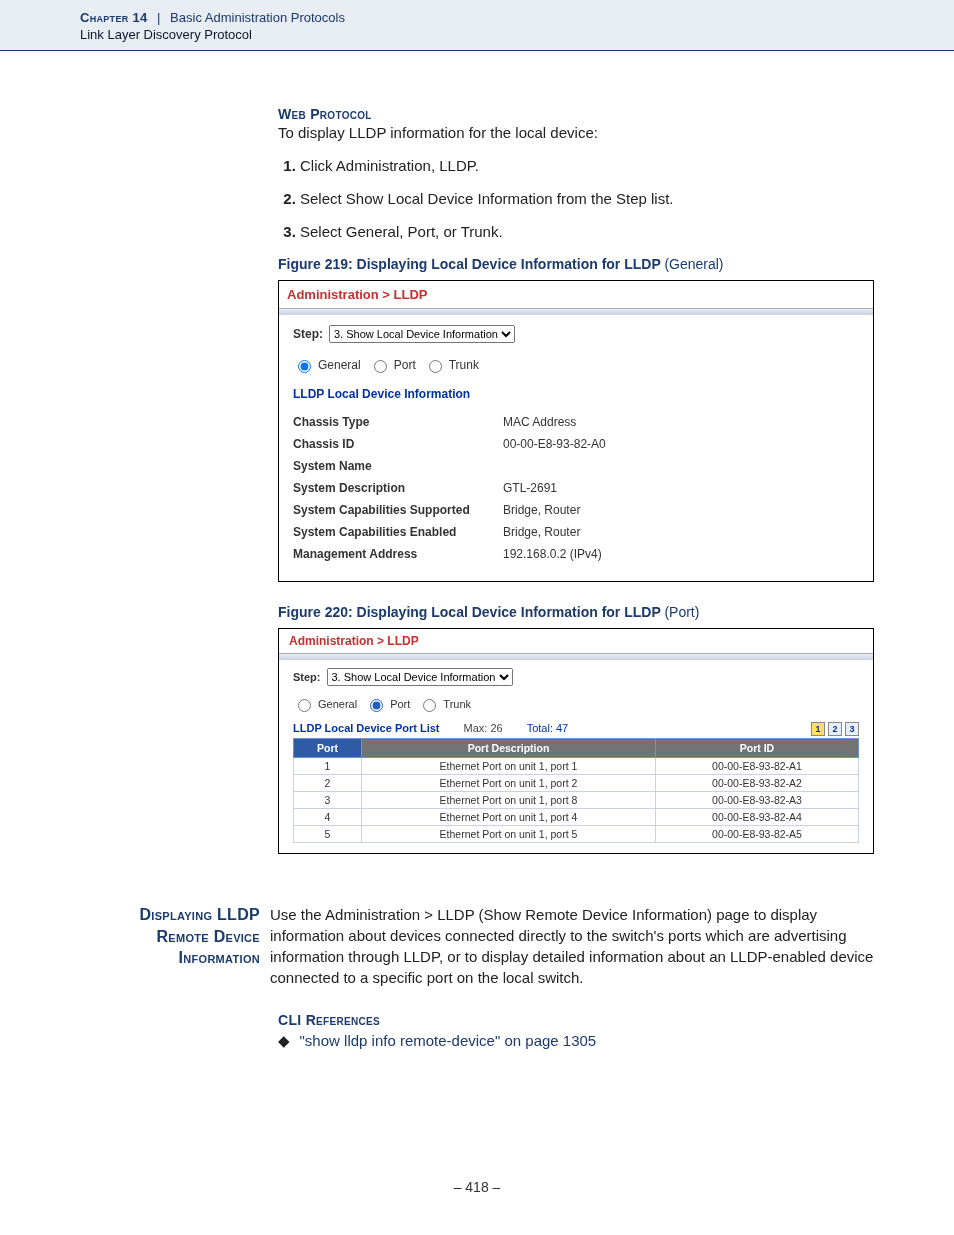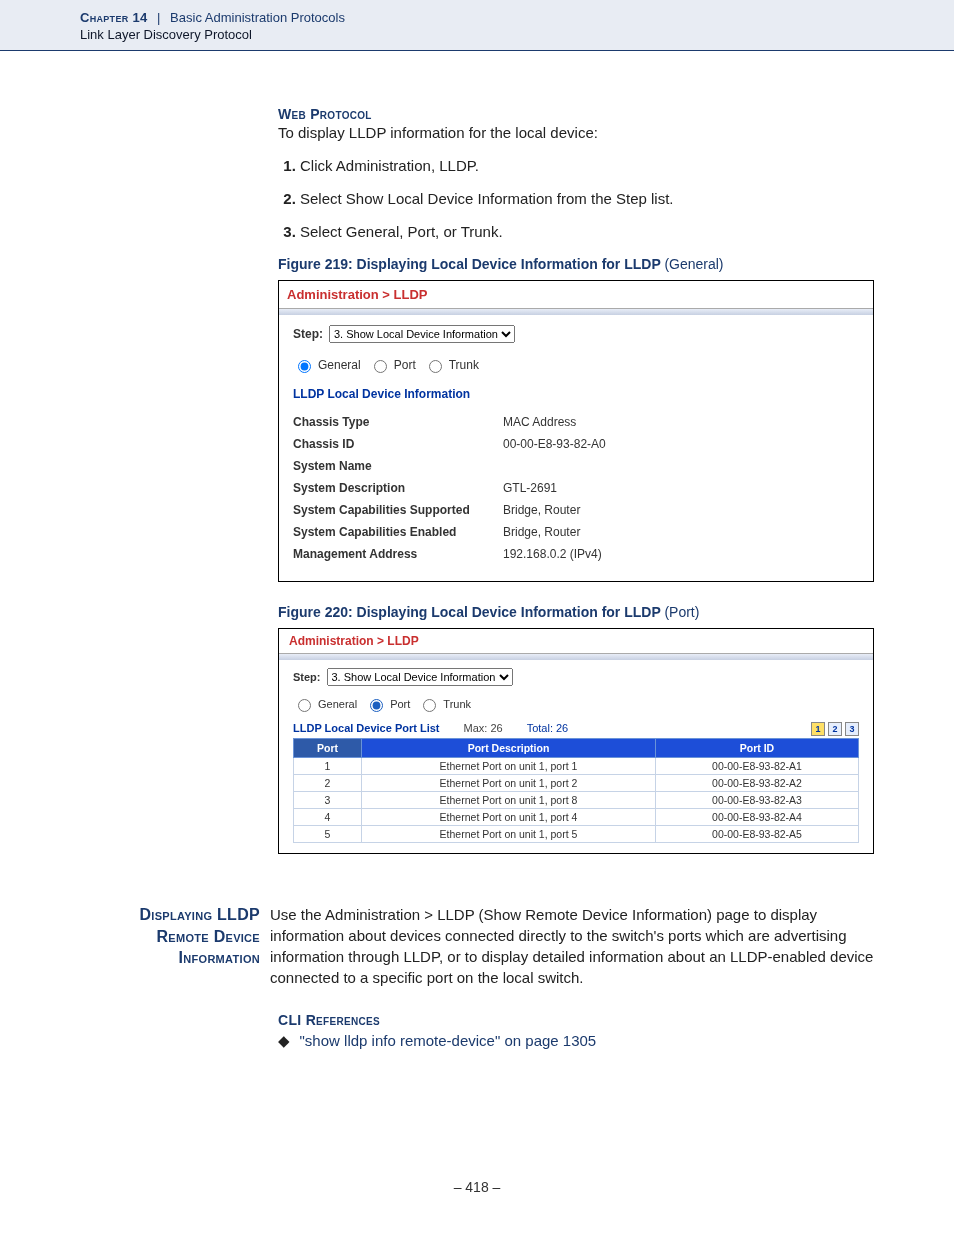--- a/index.html
+++ b/index.html
@@ -178,21 +178,21 @@
     background:#e6eefc;
   }
   .pager span.active { background:#ffe066; }
   table.portlist {
     width:100%;
     border-collapse:collapse;
     font-size:10.5px;
     margin-top:2px;
   }
   table.portlist th {
-    background:#1d4ed8;
+    background:#737373;
     color:#fff;
     font-weight:bold;
     padding:3px 6px;
     border:1px solid #6a93d8;
   }
   table.portlist th:first-child { background:#2e5aa8; }
   table.portlist td {
     border:1px solid #c6d3e6;
     padding:2px 6px;
     text-align:center;
@@ -360,21 +360,21 @@
               <span>Port</span>
             </label>
           <label>
               <input type="radio" style="">
               <span>Trunk</span>
             </label>
         </div>
         <div class="listhead">
           <span>LLDP Local Device Port List</span>
           <span class="meta">Max: 26</span>
-          <span class="total">Total: 26</span>
+          <span class="total">Total: 47</span>
           <div class="pager">
             <span class="active">1</span>
             <span>2</span>
             <span>3</span>
           </div>
         </div>
         <table class="portlist">
           <thead>
             <tr>
               <th style="width:55px">Port</th>

